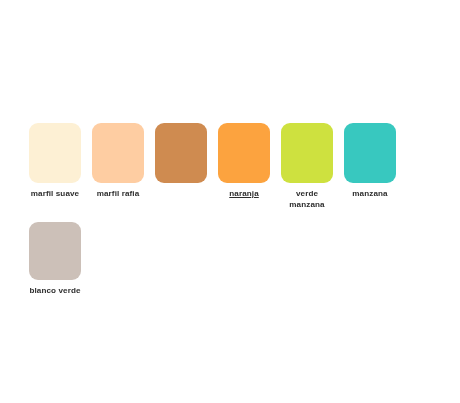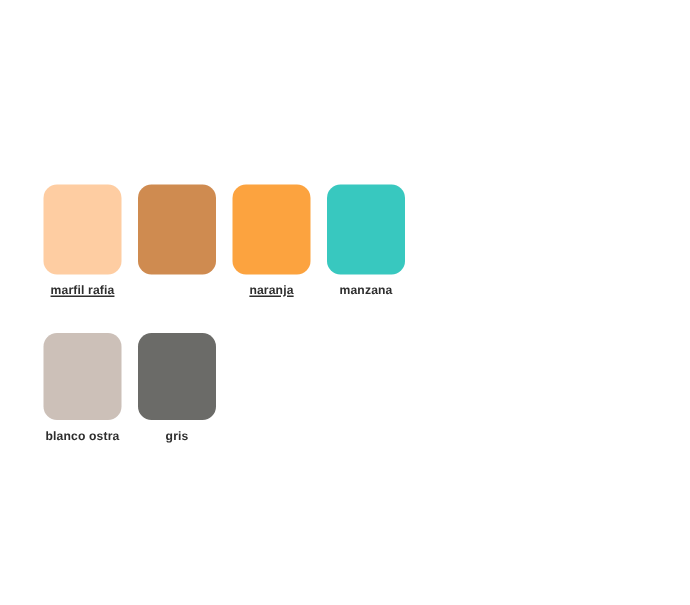--- a/index.html
+++ b/index.html
@@ -65,51 +65,56 @@
     white-space: pre-line;
   }
 </style>
 </head>
 <body style="background-color: rgb(255, 255, 255);">
 
 <div id="palette-board">
 
   <div class="swatch-row" id="swatch-row-1">
 
+    <div class="swatch-cell">
+      <div class="swatch-chip" style="background-color: rgb(253, 240, 212);"></div>
+      <div class="swatch-label" style="color: rgb(46, 46, 46);">marfil suave</div>
+    </div>
 
     <div class="swatch-cell">
       <div class="swatch-chip" style="background-color: rgb(254, 205, 162);"></div>
-      <div class="swatch-label" style="color: rgb(46, 46, 46); text-decoration: underline;">marfil rafia</div>
+      <div class="swatch-label" style="color: rgb(46, 46, 46);">marfil rafia</div>
     </div>
 
     <div class="swatch-cell">
       <div class="swatch-chip" style="background-color: rgb(207, 139, 80);"></div>
     </div>
 
     <div class="swatch-cell">
       <div class="swatch-chip" style="background-color: rgb(252, 163, 63);"></div>
       <div class="swatch-label" style="color: rgb(46, 46, 46); text-decoration: underline;">naranja</div>
     </div>
 
+    <div class="swatch-cell">
+      <div class="swatch-chip" style="background-color: rgb(206, 225, 63);"></div>
+      <div class="swatch-label" style="color: rgb(46, 46, 46);">verde
+manzana</div>
+    </div>
 
     <div class="swatch-cell">
       <div class="swatch-chip" style="background-color: rgb(56, 200, 191);"></div>
       <div class="swatch-label" style="color: rgb(46, 46, 46);">manzana</div>
     </div>
 
   </div>
 
   <div class="swatch-row" id="swatch-row-2">
 
     <div class="swatch-cell">
       <div class="swatch-chip" style="background-color: rgb(204, 192, 184);"></div>
-      <div class="swatch-label" style="color: rgb(46, 46, 46);">blanco ostra</div>
+      <div class="swatch-label" style="color: rgb(46, 46, 46);">blanco verde</div>
     </div>
 
-    <div class="swatch-cell">
-      <div class="swatch-chip" style="background-color: rgb(107, 107, 104);"></div>
-      <div class="swatch-label" style="color: rgb(46, 46, 46);">gris</div>
-    </div>
 
 
   </div>
 
 </div>
 
 </body></html>

